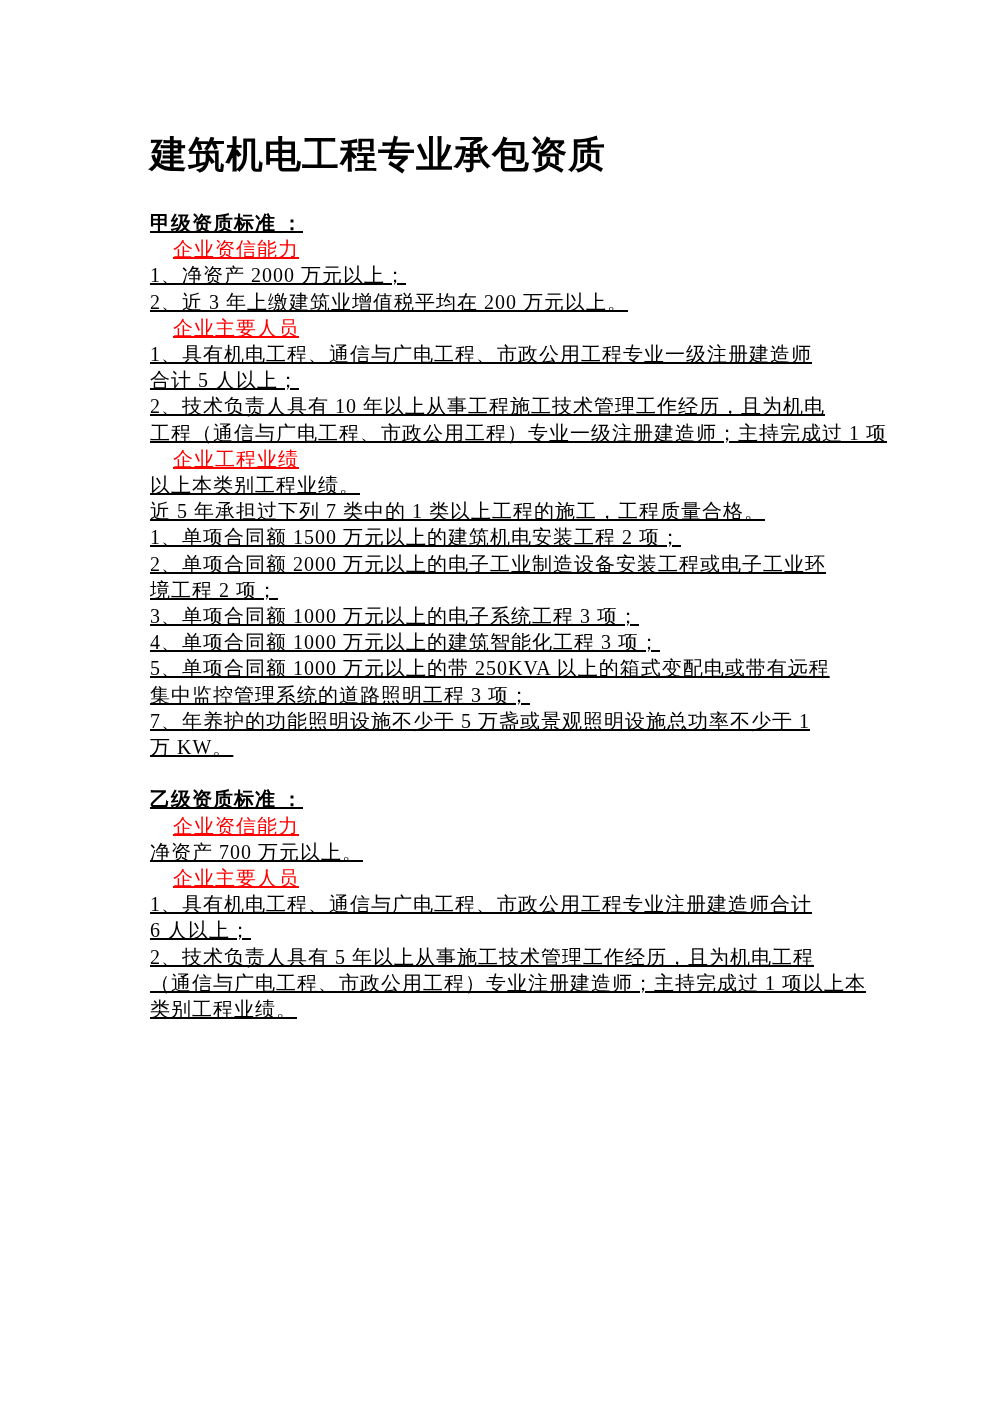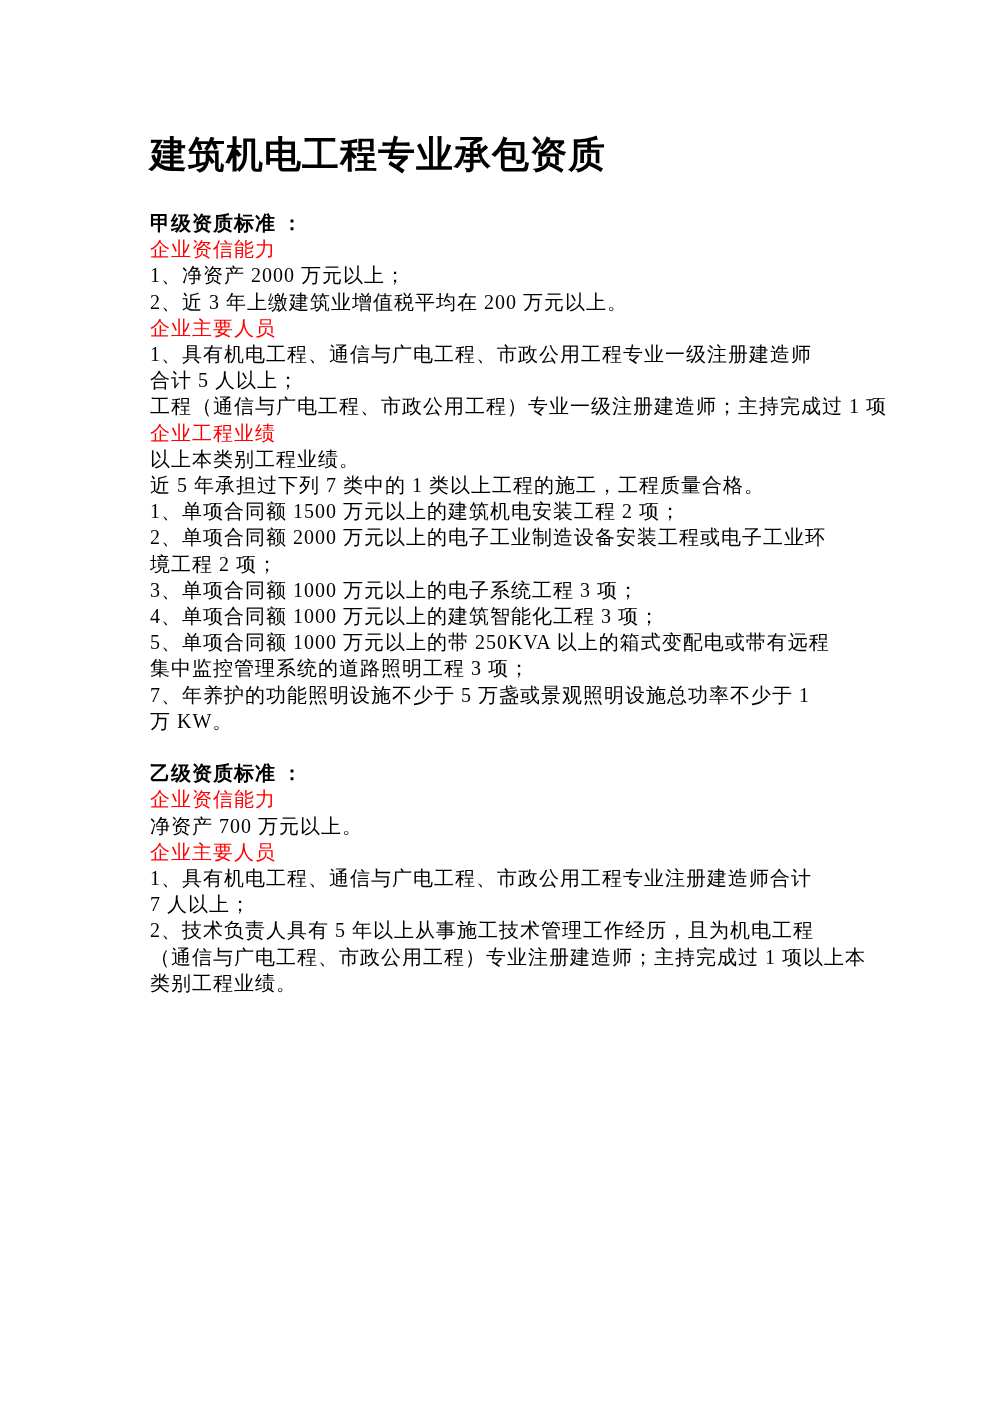--- a/index.html
+++ b/index.html
@@ -26,61 +26,64 @@
     letter-spacing: 1px;
     white-space: pre;
   }
   .section { margin: 0; }
   .section + .section { margin-top: 26.2px; }
   .doc-line {
     font-size: 20px;
     line-height: 26.2px;
     letter-spacing: 1px;
     white-space: pre;
+    text-decoration: underline;
   }
   .section-heading {
     font-weight: 700;
   }
   .red-subheading {
     color: var(--accent-red, #ff0000);
+    margin-left: 23px;
   }
 </style>
 </head>
 <body>
 
 <div class="page">
   <h1 class="doc-title">建筑机电工程专业承包资质</h1>
   <div id="doc-body">
       <div class="section">
         <div class="doc-line section-heading">甲级资质标准 ：</div>
         <div class="doc-line red-subheading">企业资信能力</div>
         <div class="doc-line">1、净资产 2000 万元以上；</div>
         <div class="doc-line">2、近 3 年上缴建筑业增值税平均在 200 万元以上。</div>
         <div class="doc-line red-subheading">企业主要人员</div>
         <div class="doc-line">1、具有机电工程、通信与广电工程、市政公用工程专业一级注册建造师</div>
         <div class="doc-line">合计 5 人以上；</div>
+        <div class="doc-line">2、技术负责人具有 10 年以上从事工程施工技术管理工作经历，且为机电</div>
         <div class="doc-line">工程（通信与广电工程、市政公用工程）专业一级注册建造师；主持完成过 1 项</div>
         <div class="doc-line red-subheading">企业工程业绩</div>
         <div class="doc-line">以上本类别工程业绩。</div>
         <div class="doc-line">近 5 年承担过下列 7 类中的 1 类以上工程的施工，工程质量合格。</div>
         <div class="doc-line">1、单项合同额 1500 万元以上的建筑机电安装工程 2 项；</div>
         <div class="doc-line">2、单项合同额 2000 万元以上的电子工业制造设备安装工程或电子工业环</div>
         <div class="doc-line">境工程 2 项；</div>
         <div class="doc-line">3、单项合同额 1000 万元以上的电子系统工程 3 项；</div>
         <div class="doc-line">4、单项合同额 1000 万元以上的建筑智能化工程 3 项；</div>
         <div class="doc-line">5、单项合同额 1000 万元以上的带 250KVA 以上的箱式变配电或带有远程</div>
         <div class="doc-line">集中监控管理系统的道路照明工程 3 项；</div>
         <div class="doc-line">7、年养护的功能照明设施不少于 5 万盏或景观照明设施总功率不少于 1</div>
         <div class="doc-line">万 KW。</div>
       </div>
       <div class="section">
         <div class="doc-line section-heading">乙级资质标准 ：</div>
         <div class="doc-line red-subheading">企业资信能力</div>
         <div class="doc-line">净资产 700 万元以上。</div>
         <div class="doc-line red-subheading">企业主要人员</div>
         <div class="doc-line">1、具有机电工程、通信与广电工程、市政公用工程专业注册建造师合计</div>
-        <div class="doc-line">7 人以上；</div>
+        <div class="doc-line">6 人以上；</div>
         <div class="doc-line">2、技术负责人具有 5 年以上从事施工技术管理工作经历，且为机电工程</div>
         <div class="doc-line">（通信与广电工程、市政公用工程）专业注册建造师；主持完成过 1 项以上本</div>
         <div class="doc-line">类别工程业绩。</div>
       </div>
     </div>
 </div>
 
 </body></html>

